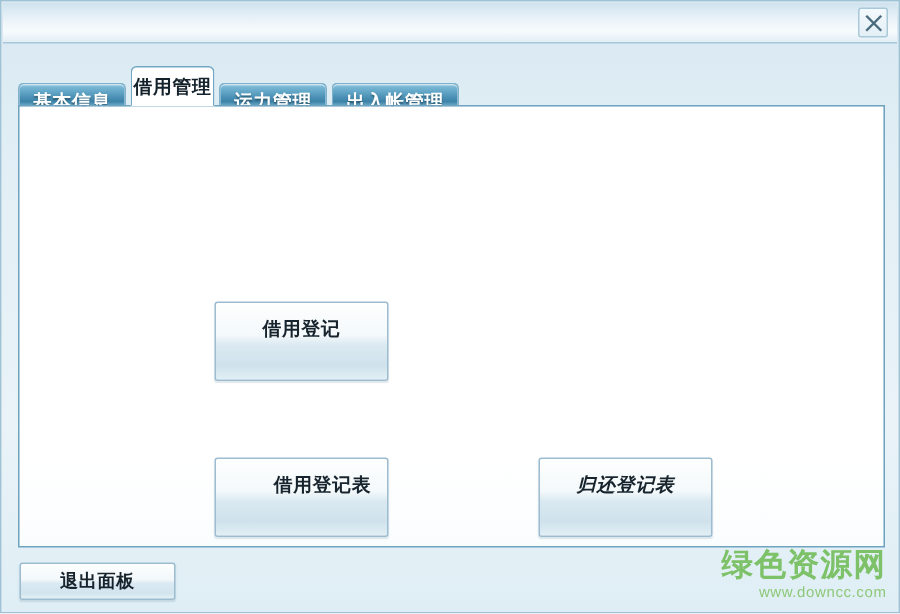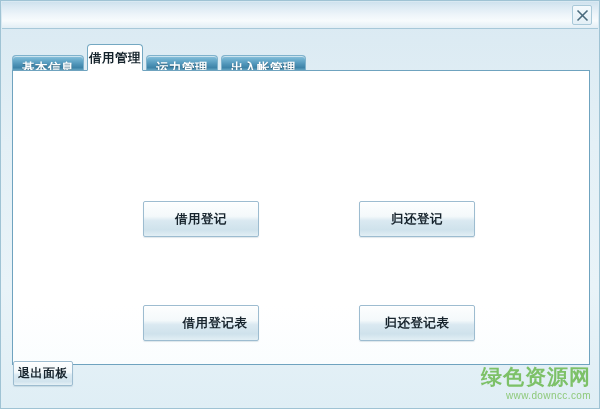--- a/index.html
+++ b/index.html
@@ -108,46 +108,46 @@
     height: 295px;
     background: linear-gradient(to bottom, #ffffff 0%, #ffffff 80%, #fafdfe 100%);
     border: 1px solid #6fa3bf;
     box-sizing: border-box;
   }
 
   
   .action-button {
     position: absolute;
     width: 116px;
-    height: 36px;
+    height: 53px;
     line-height: 34px;
     text-align: center;
     font-size: 12.5px;
     font-weight: bold;
     color: #17242d;
     letter-spacing: 0.5px;
     white-space: nowrap;
     cursor: pointer;
     box-sizing: border-box;
     border: 1px solid #9dbcd0;
     border-radius: 2px;
     background: linear-gradient(to bottom, #fdfefe 0%, #f4f9fb 42%, #dae9f1 55%, #cfe2ec 82%, #e2eff5 100%);
     box-shadow: inset 0 1px 0 #ffffff, 0 1px 1px rgba(80,120,145,0.18);
   }
   #btn-borrow-register  { left: 130px; top: 130px; }
   #btn-return-register  { left: 346px; top: 130px; }
   #btn-borrow-table     { left: 130px; top: 234px; padding-left: 28px; }
-  #btn-return-table     { left: 346px; top: 234px; }
+  #btn-return-table     { left: 346px; top: 234px; font-style: italic; }
 
   
   #exit-button {
     position: absolute;
     left: 12px;
-    top: 360px;
-    width: 60px;
+    top: 374px;
+    width: 104px;
     height: 25px;
     line-height: 23px;
     text-align: center;
     font-size: 12px;
     font-weight: bold;
     color: #17242d;
     letter-spacing: 0.5px;
     white-space: nowrap;
     cursor: pointer;
     box-sizing: border-box;
@@ -199,21 +199,20 @@
 
   <div id="tab-strip">
     <div class="tab">基本信息</div>
     <div class="tab active">借用管理</div>
     <div class="tab">运力管理</div>
     <div class="tab">出入帐管理</div>
   </div>
 
   <div id="content-panel">
     <div class="action-button" id="btn-borrow-register">借用登记</div>
-    <div class="action-button" id="btn-return-register">归还登记</div>
     <div class="action-button" id="btn-borrow-table">借用登记表</div>
     <div class="action-button" id="btn-return-table">归还登记表</div>
   </div>
 
   <div id="exit-button">退出面板</div>
 
   <div id="watermark">
     <div id="watermark-title">绿色资源网</div>
     <div id="watermark-url">www.downcc.com</div>
   </div>

